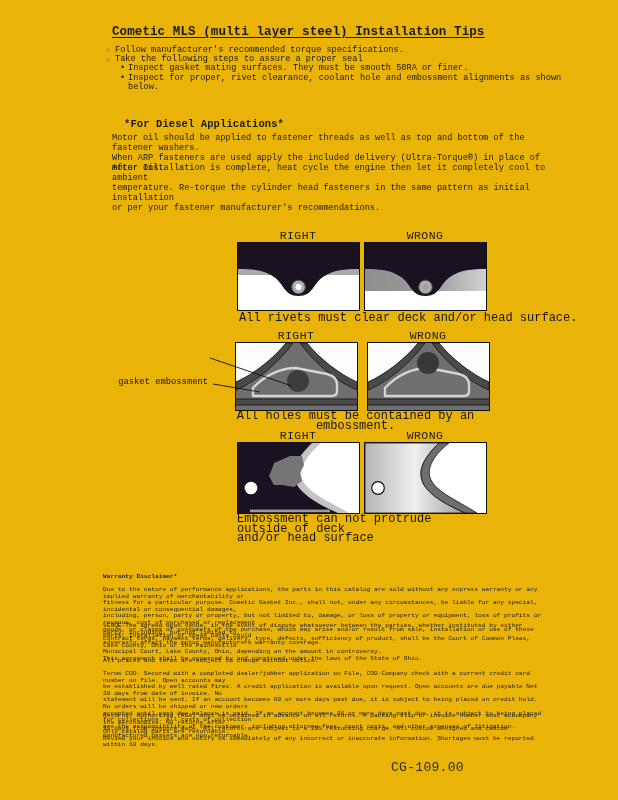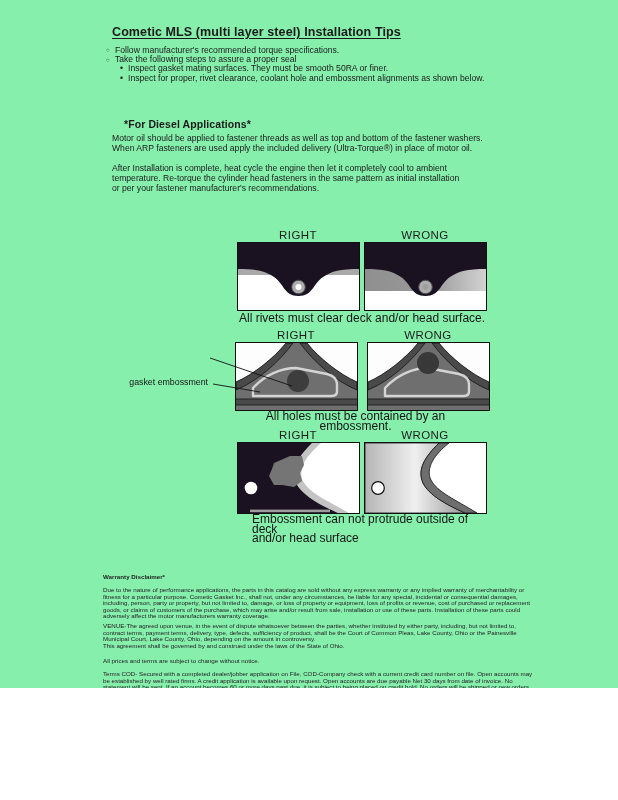--- a/index.html
+++ b/index.html
@@ -1,17 +1,17 @@
 <!DOCTYPE html>
 <html><head>
 <meta charset="utf-8">
 <style>
   html,body{margin:0;padding:0;background:#fff;}
-  .page{position:relative;width:618px;height:688px;background:#86efac;overflow:hidden;
-        font-family:Liberation Sans, sans-serif;color:#1a1a1a;}
+  .page{position:relative;width:618px;height:800px;background:#eab308;overflow:hidden;
+        font-family:Liberation Mono, monospace;color:#1a1a1a;}
   .abs{position:absolute;}
   .pre{white-space:pre-line;}
 
   .title{left:112px;top:25px;font-size:12.5px;font-weight:bold;
          text-decoration:underline;text-underline-offset:2px;letter-spacing:.1px;}
 
   .tips{left:106px;top:46px;width:460px;font-size:8.6px;line-height:9.2px;}
   .tip{position:relative;padding-left:9px;}
   .tip.lvl1::before{content:"○";position:absolute;left:0;top:0.4px;font-size:6px;}
   .tip.lvl2{margin-left:13px;}
@@ -139,21 +139,21 @@
             <stop offset="0.5" stop-color="#f0f0f0"></stop>
             <stop offset="1" stop-color="#9a9a9a"></stop>
         </linearGradient>
       </defs>
       <rect x="0" y="0" width="121" height="70" fill="#ffffff"></rect>
       <path d="M0,0 H74 C60,14 52,26 58,40 C64,52 80,61 100,70 H0 Z" fill="url(#g3)" stroke="#111" stroke-width="0.8"></path>
       <path d="M74,0 C60,14 52,26 58,40 C64,52 80,61 100,70 L112,70 C91,57 72,49 66,37 C60,25 70,11 84,0 Z" fill="#6e6e6e" stroke="#111" stroke-width="0.8"></path>
       <circle cx="13" cy="45" r="6.3" fill="#ffffff" stroke="#111" stroke-width="1.2"></circle>
     </svg>
   </div>
-  <div class="abs caption pre" style="left:237px;top:515px;width:230px;margin-left:15px;">Embossment can not protrude outside of deck
+  <div class="abs caption pre" style="left:237px;top:515px;width:230px;">Embossment can not protrude outside of deck
 and/or head surface</div>
 
   <div class="abs legal legal-h" style="top:574px;">Warranty Disclaimer*</div>
   <div class="abs legal pre" style="top:587px;">Due to the nature of performance applications, the parts in this catalog are sold without any express warranty or any implied warranty of merchantability or
 fitness for a particular purpose.  Cometic Gasket Inc., shall not, under any circumstances, be liable for any special, incidental or consequential damages,
 including, person, party or property, but not limited to, damage, or loss of property or equipment, loss of profits or revenue, cost of purchased or replacement
 goods, or claims of customers of the purchase, which may arise and/or result from sale, installation or use of these parts.  Installation of these parts could
 adversely affect the motor manufacturers warranty coverage.</div>
   <div class="abs legal pre" style="top:623px;">VENUE-The agreed upon venue, in the event of dispute whatsoever between the parties, whether instituted by either party, including, but not limited to,
 contract terms, payment terms, delivery, type, defects, sufficiency of product, shall be the Court of Common Pleas, Lake County, Ohio or the Painesville

